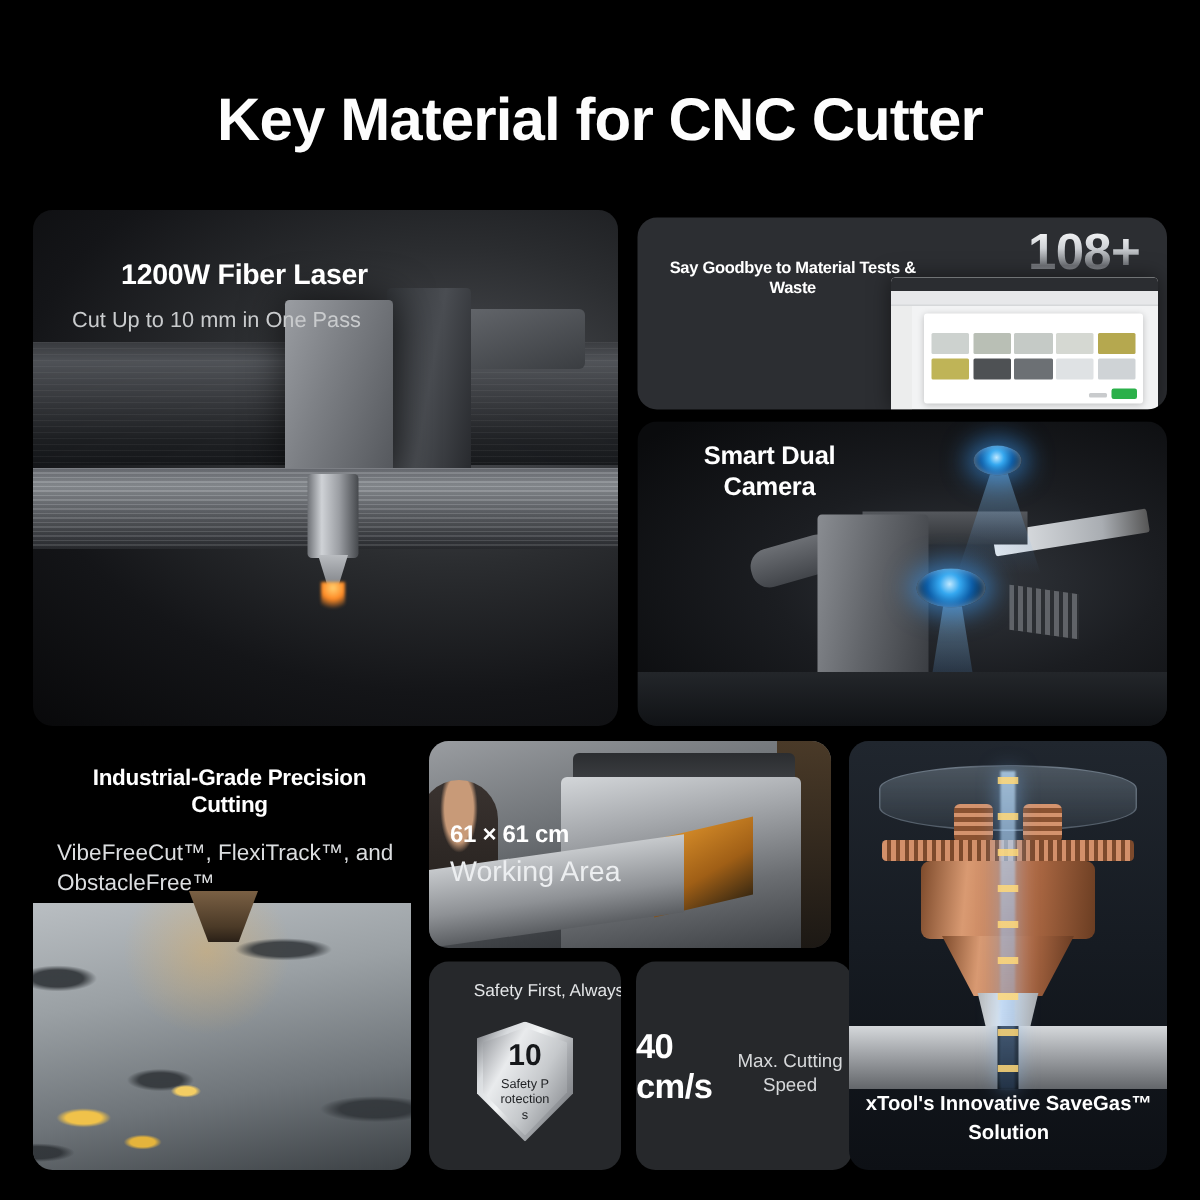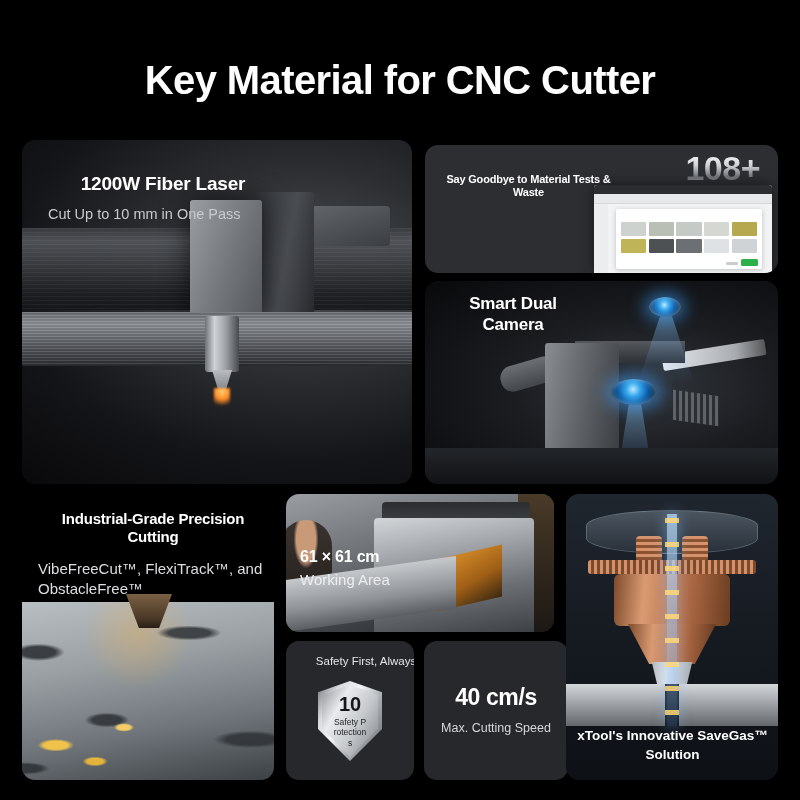--- a/index.html
+++ b/index.html
@@ -219,21 +219,21 @@
     background: linear-gradient(180deg, #7a6044 0%, #4b3a27 70%, #2a2017 100%);
     clip-path: polygon(0 0, 100% 0, 72% 100%, 28% 100%);
     z-index: 3;
   }
 
   
   #card-working { left: 286px; top: 494px; width: 268px; height: 138px;
     background: linear-gradient(165deg, #9a9da1 0%, #6d7175 38%, #3b3e42 72%, #1d1f22 100%); }
   #card-working .txt { position: absolute; left: 14px; top: 14px; z-index: 6; margin-top: 40px; }
   #card-working .wa-num { font-size: 16px; font-weight: 700; color: #fff; letter-spacing: -.2px; }
-  #card-working .wa-sub { font-size: 15px; color: #eceef0; margin-top: 5px; }
+  #card-working .wa-sub { font-size: 19px; color: #eceef0; margin-top: 5px; }
   .wa-machine {
     position: absolute; left: 88px; top: 24px; width: 160px; height: 114px;
     background: linear-gradient(170deg, #d3d6d9 0%, #a6a9ad 28%, #6b6e72 64%, #3d4044 100%);
     border-radius: 4px 4px 0 0;
   }
   .wa-lid {
     position: absolute; left: 96px; top: 8px; width: 148px; height: 34px;
     background: linear-gradient(180deg, #2b2d30 0%, #4a4d51 100%);
     border-radius: 4px;
   }
@@ -276,21 +276,21 @@
     background: linear-gradient(120deg, #8e9196 0%, #e9ebed 30%, #c6c9cc 60%, #7c7f84 100%);
   }
   .shield-num { position: relative; font-size: 20px; font-weight: 700; color: #15171a; line-height: 1; }
   .shield-label {
     position: relative; font-size: 8.5px; color: #1c1e21; text-align: center;
     line-height: 1.18; margin-top: 3px; width: 34px; word-break: break-all;
   }
 
   
   #card-speed { left: 424px; top: 641px; width: 144px; height: 139px; background: #26282b;
-    display: flex; flex-direction: column; align-items: center; justify-content: center; }
+    display: flex; flex-direction: row; align-items: center; justify-content: center; }
   .sp-num { font-size: 23px; font-weight: 700; color: #fff; letter-spacing: -.4px; }
   .sp-label { font-size: 12.5px; color: #d6d8da; text-align: center; line-height: 1.3; margin-top: 9px; }
 
   
   #card-savegas { left: 566px; top: 494px; width: 212px; height: 286px;
     background: linear-gradient(180deg, #20262e 0%, #161b22 48%, #0d1015 100%); }
   .sg-glass {
     position: absolute; left: 20px; top: 16px; width: 172px; height: 44px;
     background: linear-gradient(180deg, rgba(180,200,215,.30) 0%, rgba(120,140,158,.14) 100%);
     border: 1px solid rgba(190,210,225,.28); border-radius: 50% / 36%;

